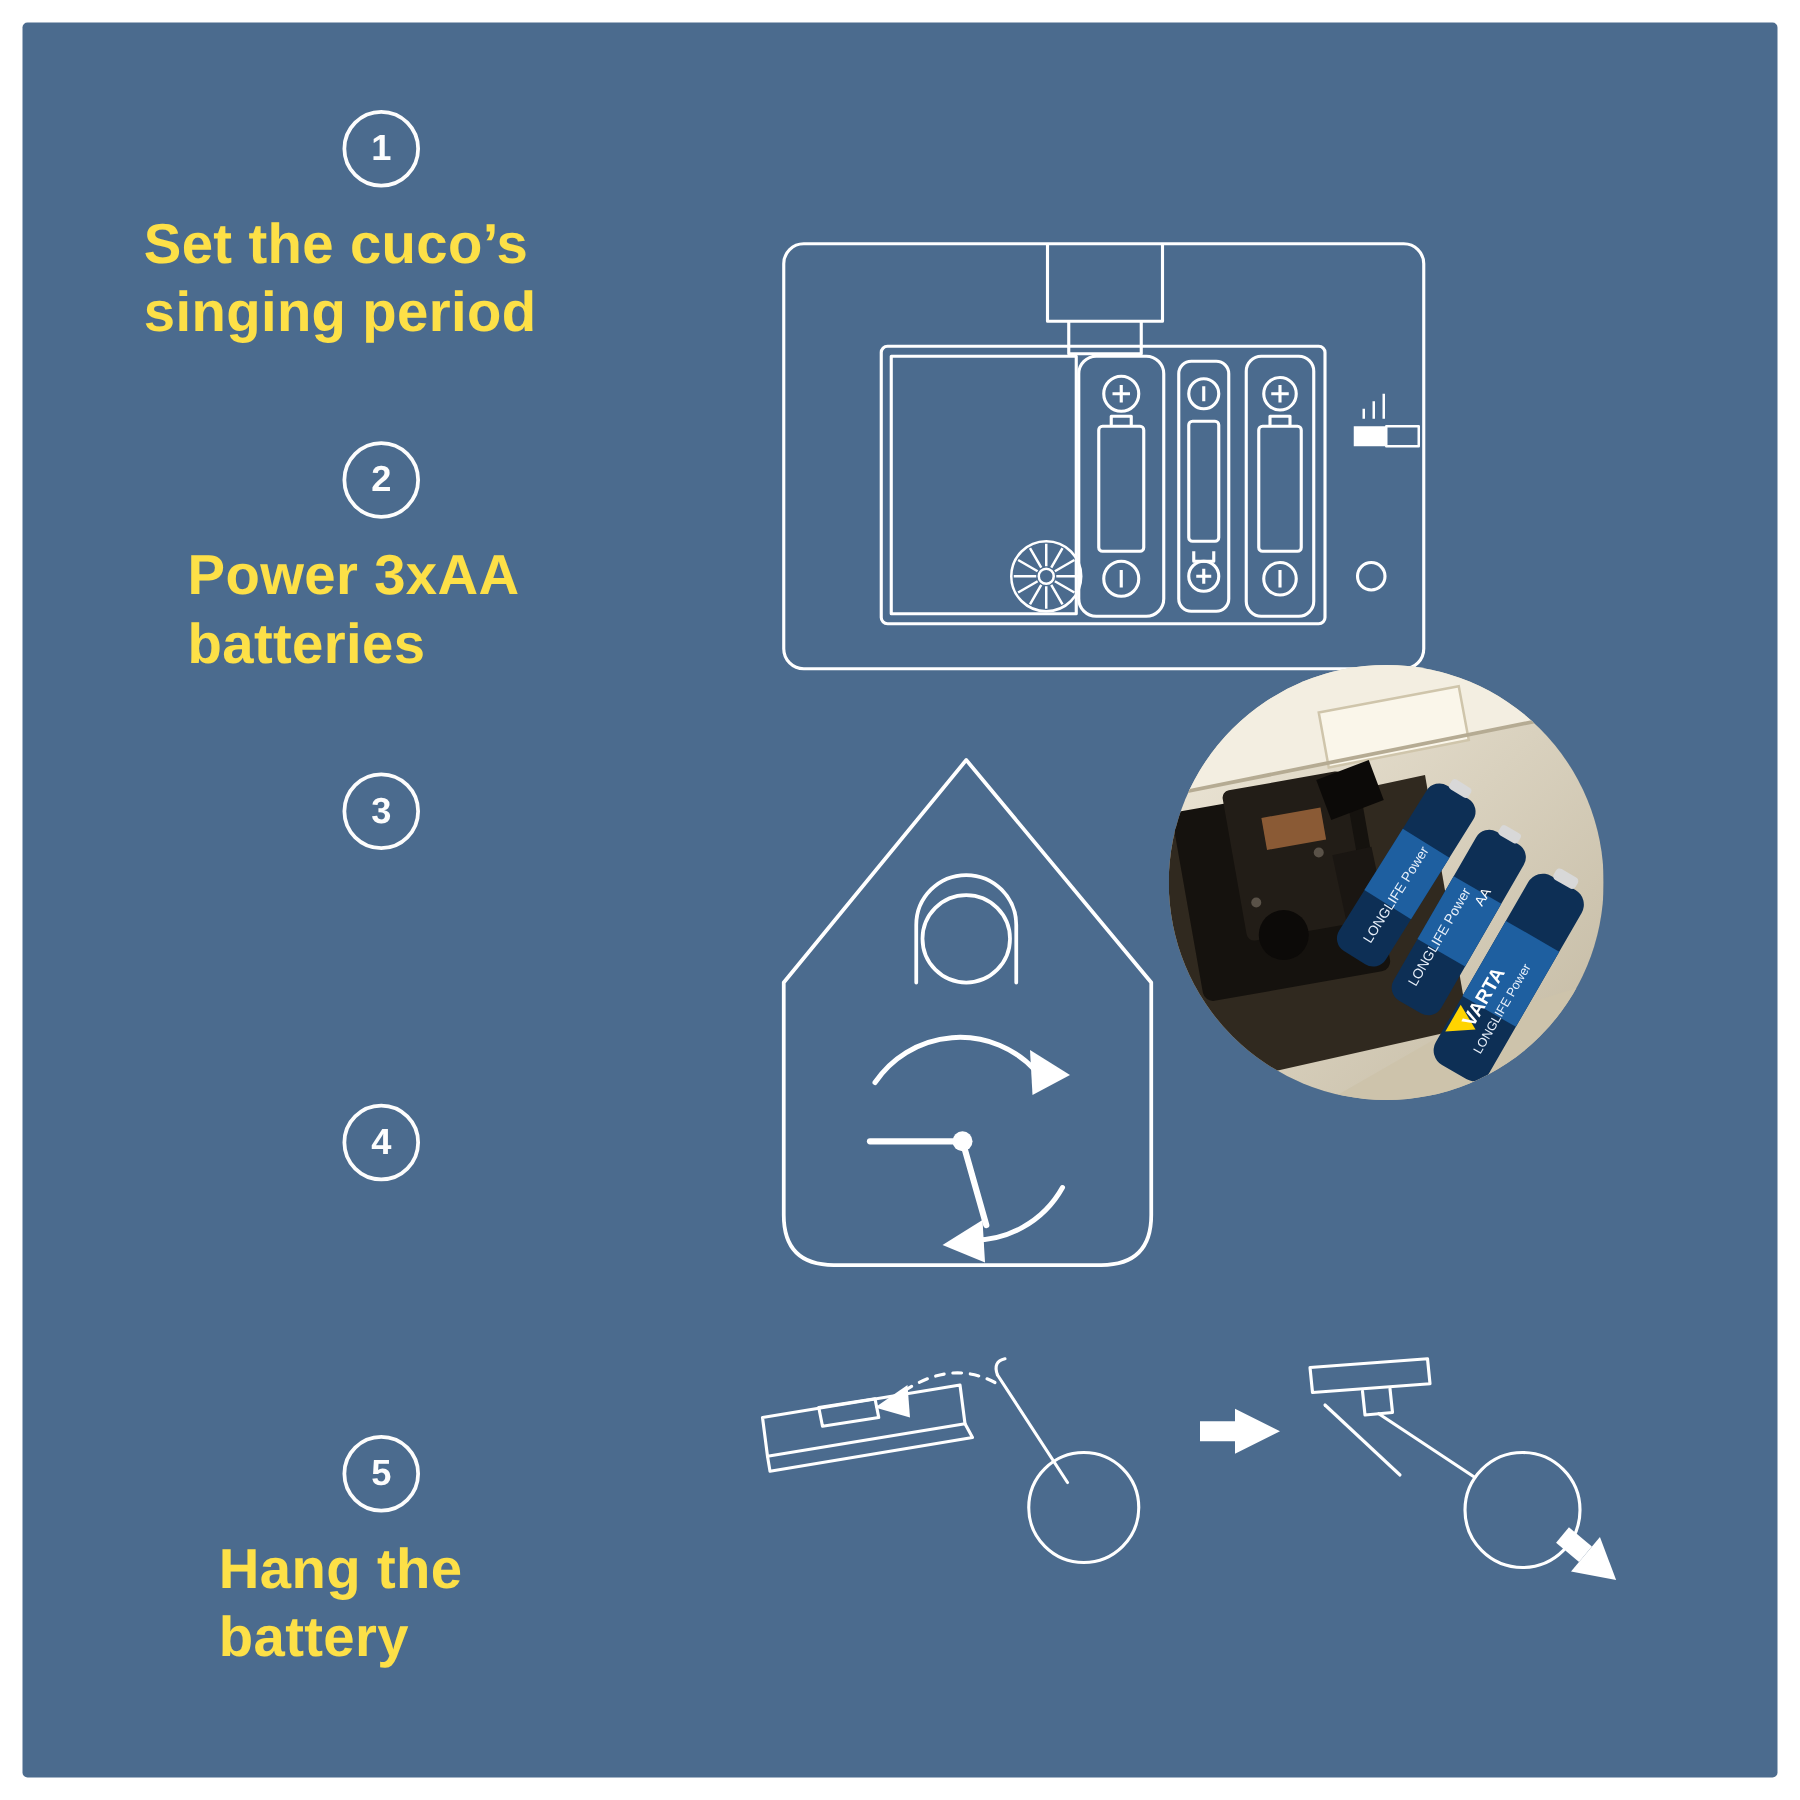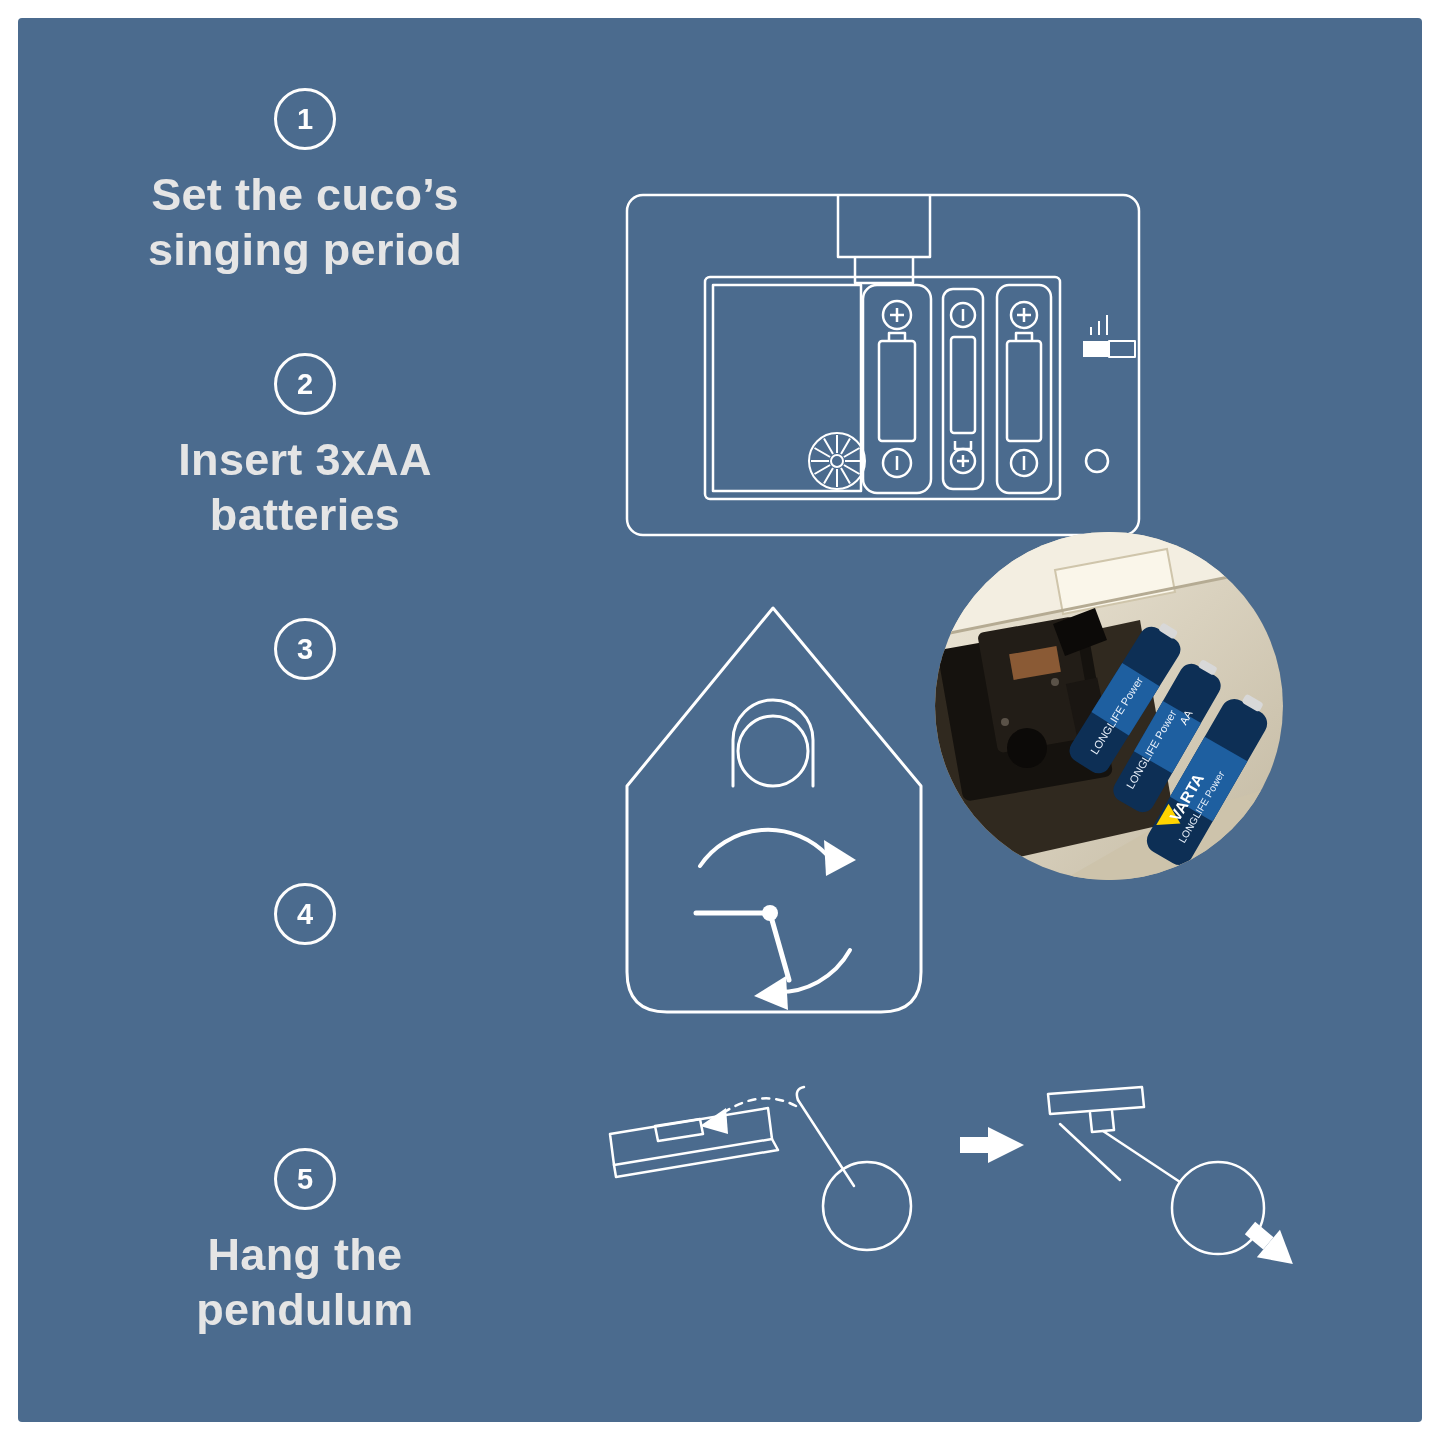--- a/index.html
+++ b/index.html
@@ -2,21 +2,21 @@
 <html><head>
 <meta charset="utf-8">
 <style>
   html,body{margin:0;padding:0;background:#ffffff;}
   body{width:1440px;height:1440px;position:relative;font-family:"Liberation Sans",sans-serif;}
   .canvas{position:absolute;left:18px;top:18px;width:1404px;height:1404px;background:#4b6b8e;border-radius:4px;overflow:hidden;}
   .steps{position:absolute;left:72px;top:0;width:430px;height:100%;}
   .step{position:absolute;left:0;width:100%;display:flex;flex-direction:column;align-items:center;gap:18px;}
   .badge{width:56px;height:56px;border:3px solid #fdfdfd;border-radius:50%;color:#fdfdfd;
          font-size:29px;font-weight:700;display:flex;align-items:center;justify-content:center;}
-  .label{color:#e5e5e5;font-size:45px;line-height:1.22;font-weight:700;text-align:center;letter-spacing:0.3px;}
+  .label{color:#fde047;font-size:45px;line-height:1.22;font-weight:700;text-align:left;letter-spacing:0.3px;}
   .diagram{position:absolute;}
   .battery-diagram{left:587px;top:157px;width:550px;height:380px;}
   .house-diagram{left:592px;top:582px;width:340px;height:430px;}
   .pendulum-diagram{left:582px;top:1062px;width:740px;height:220px;}
   .photo-inset{position:absolute;left:917px;top:514px;width:348px;height:348px;border-radius:50%;
                overflow:hidden;box-shadow:inset 0 0 0 2px rgba(0,0,0,0.12);}
   .photo-inset svg{display:block;width:100%;height:100%;}
   svg text{font-family:"Liberation Sans",sans-serif;}
 </style>
 </head>
@@ -26,34 +26,34 @@
 
   <div class="steps">
 
     <div class="step" style="top:70px">
       <div class="badge">1</div>
       <div class="label" style="max-width:380px">Set the cuco’s singing period</div>
     </div>
 
     <div class="step" style="top:335px">
       <div class="badge">2</div>
-      <div class="label" style="max-width:310px">Insert 3xAA batteries</div>
+      <div class="label" style="max-width:310px">Power 3xAA batteries</div>
     </div>
 
     <div class="step" style="top:600px">
       <div class="badge">3</div>
     </div>
 
     <div class="step" style="top:865px">
       <div class="badge">4</div>
     </div>
 
     <div class="step" style="top:1130px">
       <div class="badge">5</div>
-      <div class="label" style="max-width:260px">Hang the pendulum</div>
+      <div class="label" style="max-width:260px">Hang the battery</div>
     </div>
 
   </div>
 
   <svg class="diagram battery-diagram" viewBox="0 0 550 380">
     <g stroke="#ffffff" stroke-width="2.5" fill="none" stroke-linejoin="round">
       <rect x="22" y="20" width="512" height="340" rx="16"></rect>
       <path d="M 233 20 V 82 H 325 V 20"></path>
       <path d="M 250 82 V 108 H 308 V 82"></path>
       <rect x="100" y="102" width="355" height="222" rx="5"></rect>

